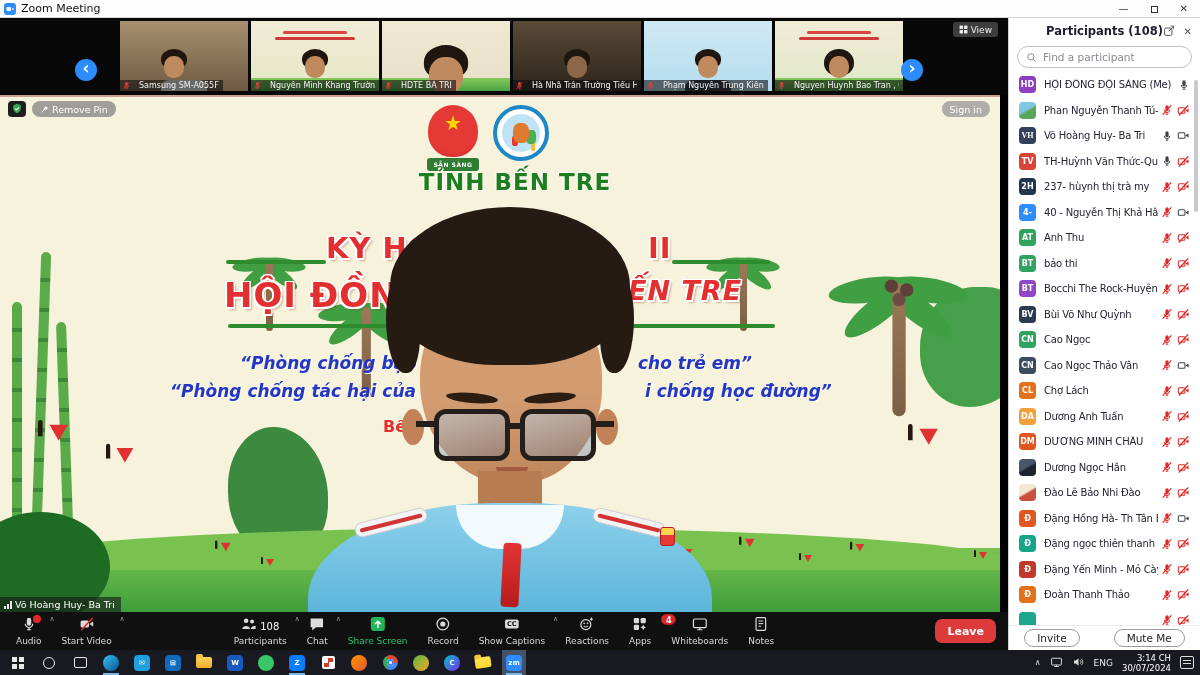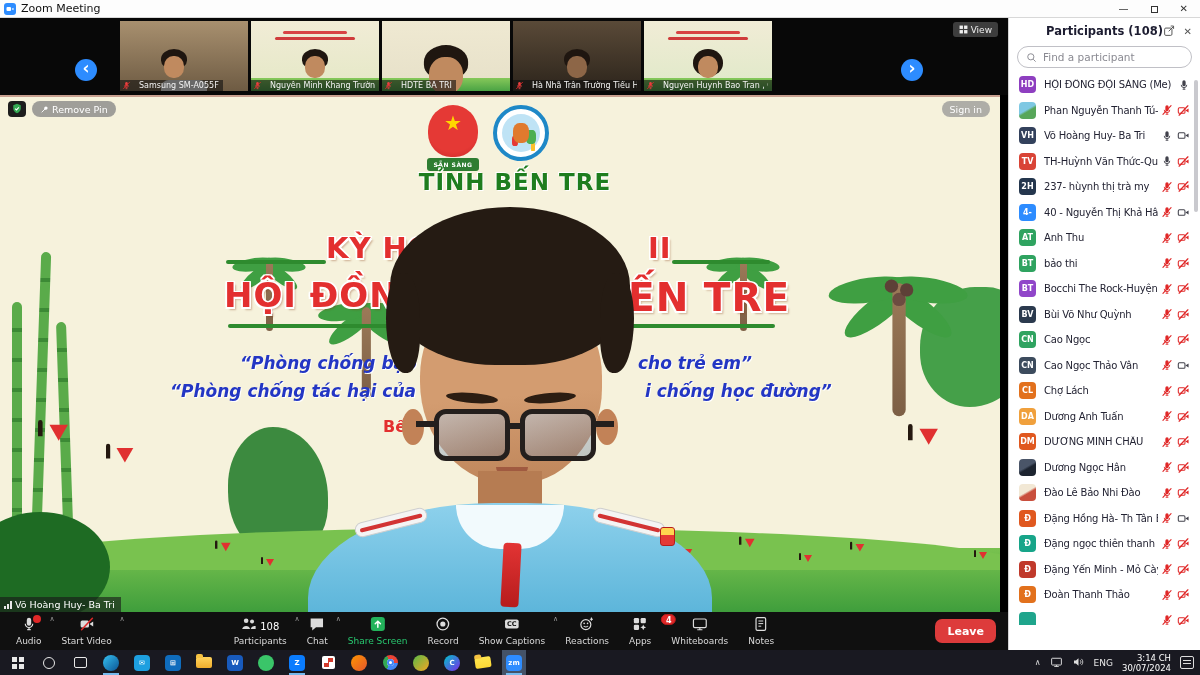--- a/index.html
+++ b/index.html
@@ -43,21 +43,21 @@
   .t-mic{display:flex;align-items:center;}
   .arrow{position:absolute;top:41px;width:22px;height:22px;border-radius:50%;background:#2d8cff;color:#fff;font-size:17px;font-weight:bold;text-align:center;line-height:19px;cursor:pointer;z-index:3;}
   .arrow.left{left:75px;} .arrow.right{left:901px;}
   .view-btn{position:absolute;top:4px;right:10px;height:15px;display:flex;align-items:center;gap:3px;background:rgba(70,70,70,.85);border-radius:3px;padding:0 6px;color:#eee;font-size:9px;cursor:pointer;}
 
   
   .stage{position:absolute;top:77px;left:0;width:1000px;height:517px;background:#f6f2dc;overflow:hidden;border-top:2px solid #c9a090;}
   .frag{position:absolute;white-space:nowrap;color:#e32f2f;font-weight:900;letter-spacing:1px;
     text-shadow:-1.5px -1.5px 0 #fff,1.5px -1.5px 0 #fff,-1.5px 1.5px 0 #fff,1.5px 1.5px 0 #fff,0 -1.5px 0 #fff,0 1.5px 0 #fff,-1.5px 0 0 #fff,1.5px 0 0 #fff,2.5px 3px 2px rgba(130,50,10,.35);}
   .t1l{left:326px;top:134px;font-size:29px;} .t1r{left:648px;top:134px;font-size:29px;}
-  .t2l{left:224px;top:178px;font-size:34px;} .t2r{left:628px;top:178px;font-size:39px;}
+  .t2l{left:224px;top:178px;font-size:34px;} .t2r{left:628px;top:178px;font-size:27px;font-style:italic;}
   .gline{position:absolute;height:4px;background:#2e8b2e;border-radius:2px;}
   .g1l{left:226px;top:163px;width:100px;} .g1r{left:672px;top:163px;width:98px;}
   .g2l{left:228px;top:227px;width:172px;} .g2r{left:617px;top:227px;width:158px;}
   .quote{position:absolute;white-space:nowrap;color:#2336c4;font-weight:bold;font-style:italic;font-size:17px;text-shadow:1px 1px 0 #fff;}
   .q1l{left:240px;top:256px;} .q1r{left:638px;top:256px;}
   .q2l{left:170px;top:284px;} .q2r{left:645px;top:284px;}
   .ben{position:absolute;left:383px;top:320px;color:#e32f2f;font-weight:bold;font-size:16px;}
   .logos{position:absolute;left:425px;top:8px;display:flex;gap:12px;align-items:flex-start;}
   .emblem{position:relative;width:56px;height:72px;}
   .emblem .shieldbg{position:absolute;left:3px;top:0;width:50px;height:52px;background:radial-gradient(circle at 50% 40%,#e53935 65%,#c62828);border-radius:50% 50% 46% 46%;}
@@ -284,20 +284,38 @@
                   <path d="M8 1.8a2.2 2.2 0 0 1 2.2 2.2v3.6a2.2 2.2 0 0 1-4.4 0V4A2.2 2.2 0 0 1 8 1.8z" fill="#e84040"></path>
                   <path d="M4.3 7.8a3.7 3.7 0 0 0 7.4 0" fill="none" stroke="#e84040" stroke-width="1.2"></path>
                   <path d="M8 11.5v2M6.2 13.7h3.6" stroke="#e84040" stroke-width="1.2"></path>
                   <path d="M2.6 13.8L13.4 2.2" stroke="#e02828" stroke-width="1.5" stroke-linecap="round"></path>
                 </svg>
               </span>
       <span class="t-name">Hà Nhã Trân Trường Tiểu Học...</span>
     </div>
   </div>
 
+  <div class="thumb v-blue">
+    <div class="t-art" style="background: linear-gradient(rgb(207, 233, 244), rgb(181, 220, 238));">
+
+      <div class="t-head"></div>
+      <div class="t-shirt"></div>
+    </div>
+    <div class="t-label">
+      <span class="t-mic">
+                <svg width="9" height="9" viewBox="0 0 16 16">
+                  <path d="M8 1.8a2.2 2.2 0 0 1 2.2 2.2v3.6a2.2 2.2 0 0 1-4.4 0V4A2.2 2.2 0 0 1 8 1.8z" fill="#e84040"></path>
+                  <path d="M4.3 7.8a3.7 3.7 0 0 0 7.4 0" fill="none" stroke="#e84040" stroke-width="1.2"></path>
+                  <path d="M8 11.5v2M6.2 13.7h3.6" stroke="#e84040" stroke-width="1.2"></path>
+                  <path d="M2.6 13.8L13.4 2.2" stroke="#e02828" stroke-width="1.5" stroke-linecap="round"></path>
+                </svg>
+              </span>
+      <span class="t-name">Phạm Nguyễn Trung Kiên</span>
+    </div>
+  </div>
 
   <div class="thumb v-banner-girl">
     <div class="t-art" style="background: linear-gradient(rgb(241, 236, 214), rgb(223, 233, 200));">
       <div class="t-deco"></div>
       <div class="t-grass"></div>
       <div class="t-head"></div>
 
     </div>
     <div class="t-label">
       <span class="t-mic">
@@ -632,21 +650,21 @@
     <span class="pic cam">
             <svg width="13" height="13" viewBox="0 0 16 16">
               <rect x="1.6" y="4.6" width="8.2" height="6.8" rx="1.4" fill="none" stroke="#e02828" stroke-width="1.3"></rect>
               <path d="M10.4 8l3.8-2.4v4.8L10.4 8z" fill="#e02828"></path>
               <path d="M2.6 13.8L13.4 2.2" stroke="#e02828" stroke-width="1.5" stroke-linecap="round"></path>
             </svg>
           </span>
   </div>
 
   <div class="prow">
-    <span class="pav" style="background: rgb(51, 65, 92);">VH</span>
+    <span class="pav" style="background: rgb(51, 65, 92); font-family: Liberation Serif, serif;">VH</span>
     <span class="pname">Võ Hoàng Huy- Ba Tri</span>
     <span class="pic mic">
             <svg width="12" height="12" viewBox="0 0 16 16">
               <path d="M8 1.8a2.2 2.2 0 0 1 2.2 2.2v3.6a2.2 2.2 0 0 1-4.4 0V4A2.2 2.2 0 0 1 8 1.8z" fill="#41414b"></path>
               <path d="M4.3 7.8a3.7 3.7 0 0 0 7.4 0" fill="none" stroke="#41414b" stroke-width="1.2"></path>
               <path d="M8 11.5v2M6.2 13.7h3.6" stroke="#41414b" stroke-width="1.2"></path>
             </svg>
           </span>
     <span class="pic cam">
             <svg width="13" height="13" viewBox="0 0 16 16">
@@ -1025,20 +1043,24 @@
           </span>
     <span class="pic cam">
             <svg width="13" height="13" viewBox="0 0 16 16">
               <rect x="1.6" y="4.6" width="8.2" height="6.8" rx="1.4" fill="none" stroke="#e02828" stroke-width="1.3"></rect>
               <path d="M10.4 8l3.8-2.4v4.8L10.4 8z" fill="#e02828"></path>
               <path d="M2.6 13.8L13.4 2.2" stroke="#e02828" stroke-width="1.5" stroke-linecap="round"></path>
             </svg>
           </span>
   </div>
 </div>
+    <div class="p-footer">
+      <button>Invite</button>
+      <button>Mute Me</button>
+    </div>
     <div class="p-scrollbar"></div>
   </aside>
 
   <div class="taskbar">
     <div class="tb-apps" id="taskbar-apps">
   <div class="tapp k-squares">
           <span class="ic"></span>
         </div>
 
   <div class="tapp k-ring">

